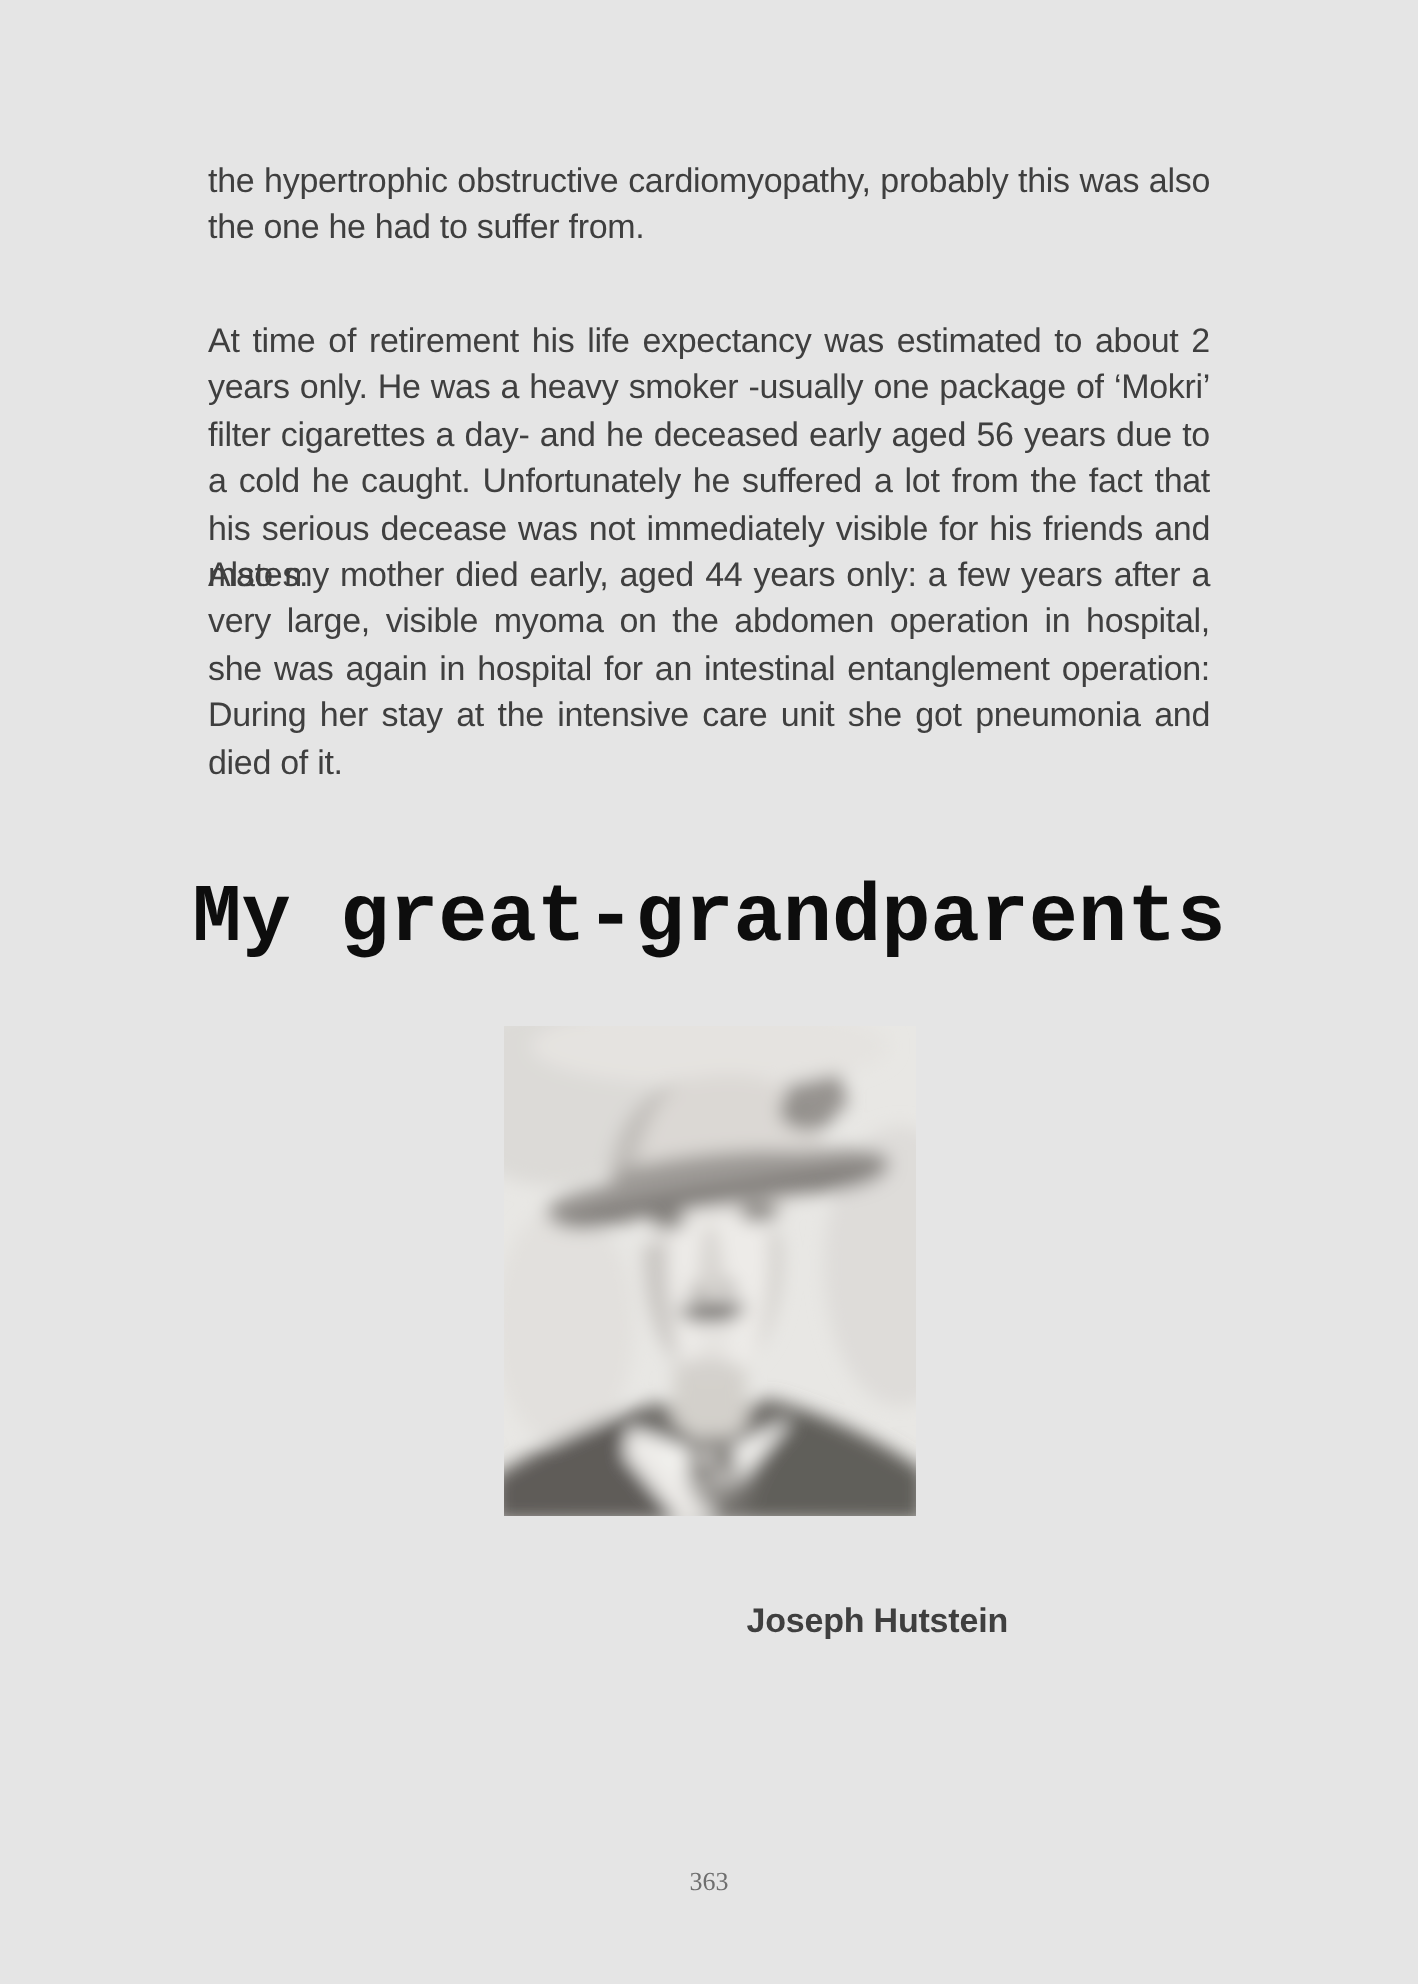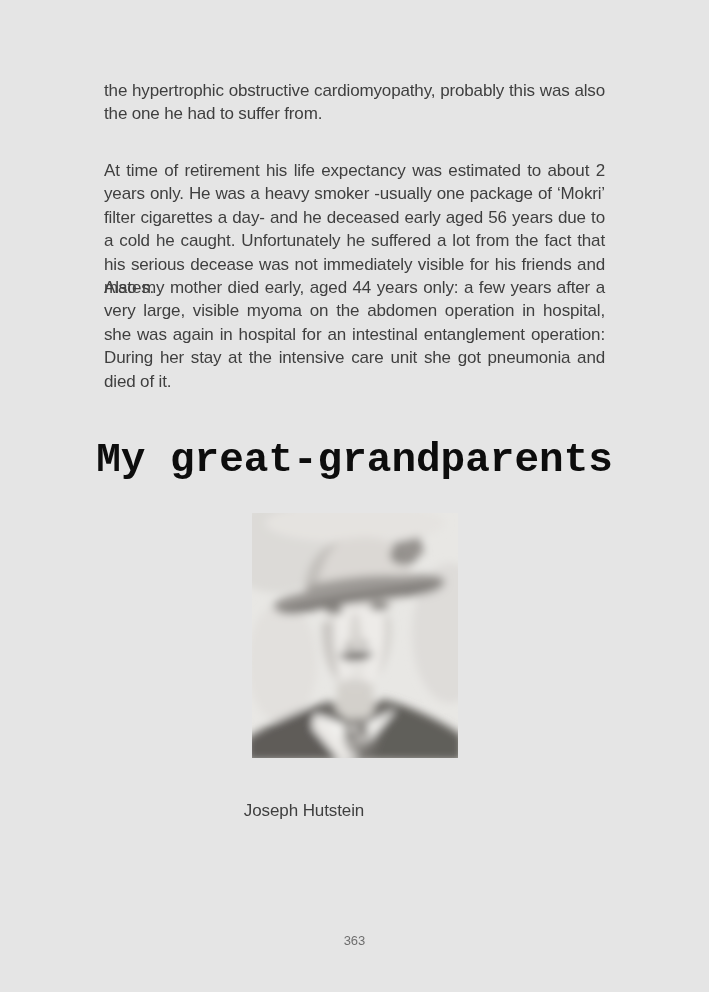--- a/index.html
+++ b/index.html
@@ -57,29 +57,30 @@
   .caption {
     position: absolute;
     top: 799px;
     left: 104px;
     width: 400px;
     margin: 0;
     font-size: 17px;
     line-height: 23px;
     letter-spacing: -0.1px;
     color: var(--body-text, #3f3f3f);
-    text-align: center;
+    text-align: right;
+    font-weight: bold;
   }
   .page-number {
     position: absolute;
     top: 933px;
     left: 0;
     width: 709px;
     text-align: center;
-    font-family: Liberation Sans, sans-serif;
+    font-family: Liberation Serif, serif;
     font-size: 13px;
     color: var(--page-number, #6e6e6e);
   }
 </style>
 </head>
 <body>
 
 <div class="page" style="--body-text: #3f3f3f; --heading: #0d0d0d; --page-number: #6e6e6e;">
 
   <p class="body-text p1">the hypertrophic obstructive cardiomyopathy, probably this was also the one he had to suffer from.</p>

